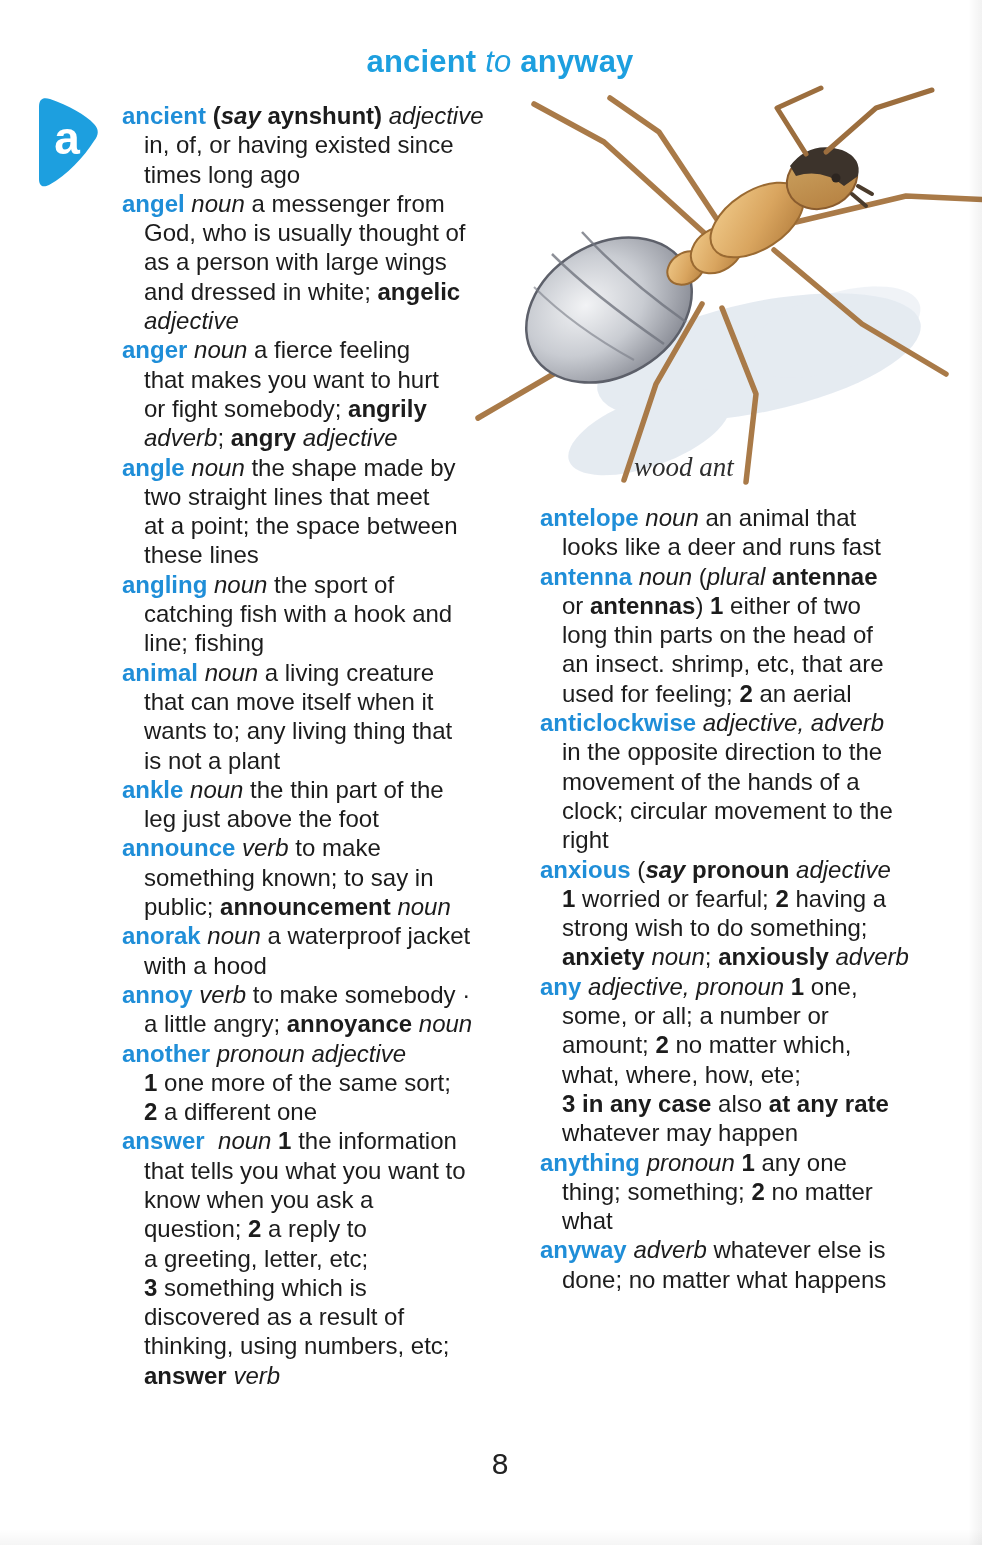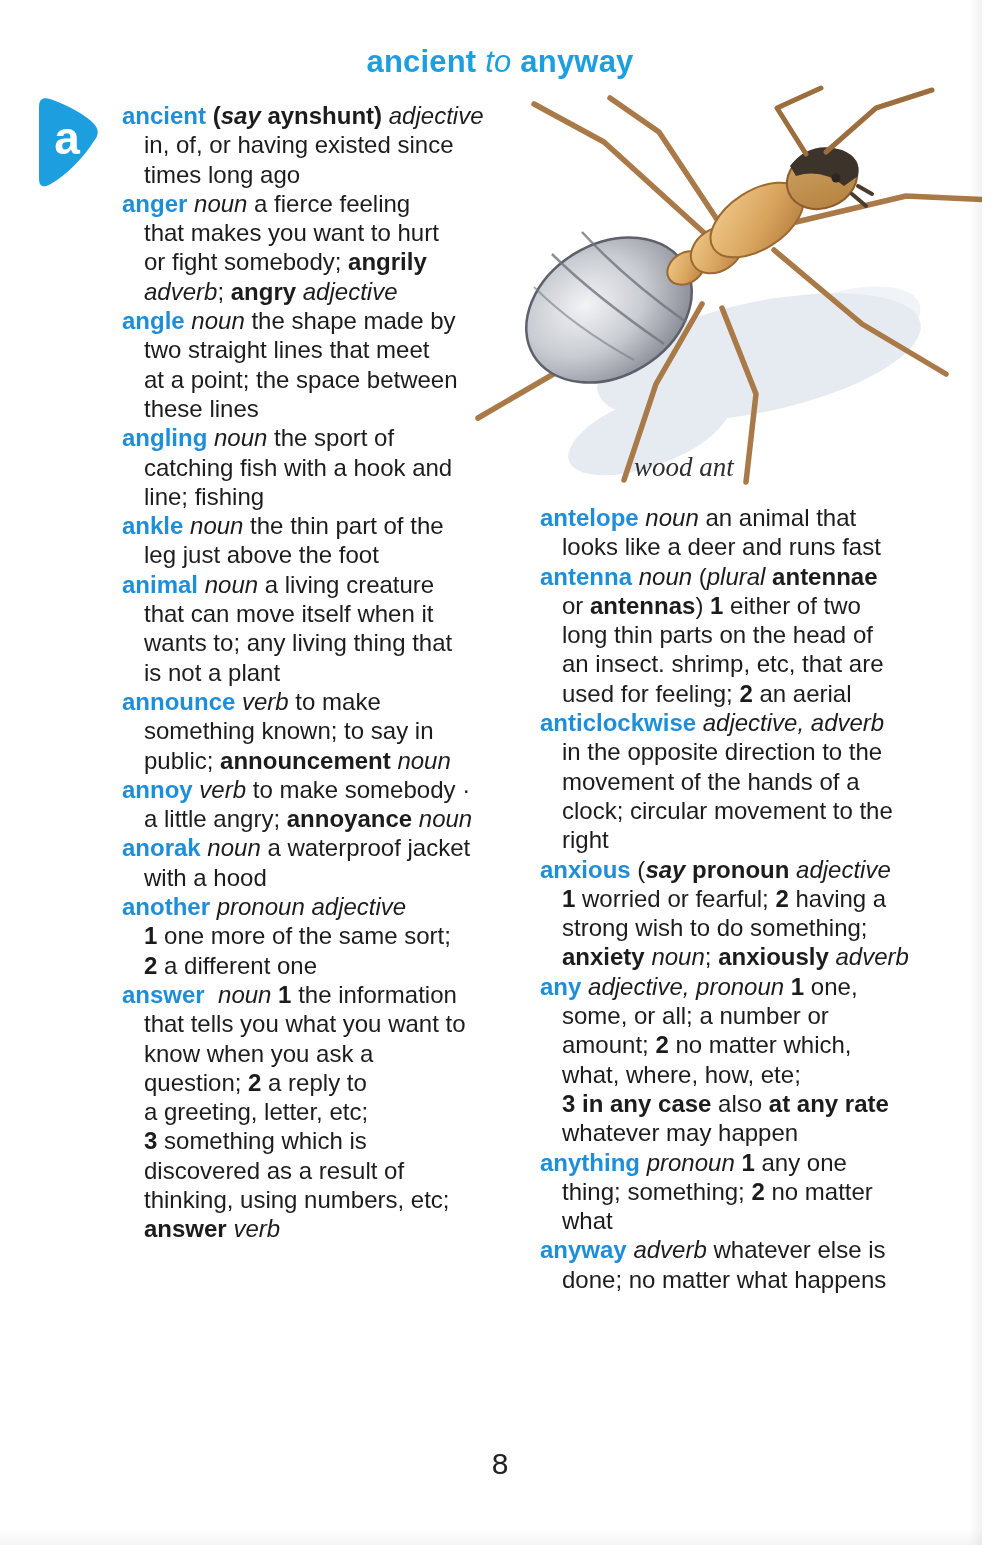--- a/index.html
+++ b/index.html
@@ -131,44 +131,49 @@
         <path d="M352,70 L402,26 L458,8"></path>
       </g>
     </svg>
     <figcaption>wood ant</figcaption>
   </figure>
 
   <div class="col col-left" id="col-left">
       <p class="entry"><span class="s-hw">ancient</span><span class="s-b"> (</span><span class="s-bi">say</span><span class="s-b"> aynshunt)</span><span class="s-i"> adjective</span><span class="s-n">
 in, of, or having existed since
 times long ago</span></p>
+      <p class="entry"><span class="s-hw">angel</span><span class="s-i"> noun</span><span class="s-n"> a messenger from
+God, who is usually thought of
+as a person with large wings
+and dressed in white; </span><span class="s-b">angelic</span><span class="s-i">
+adjective</span></p>
       <p class="entry"><span class="s-hw">anger</span><span class="s-i"> noun</span><span class="s-n"> a fierce feeling
 that makes you want to hurt
 or fight somebody; </span><span class="s-b">angrily</span><span class="s-i">
 adverb</span><span class="s-n">; </span><span class="s-b">angry</span><span class="s-i"> adjective</span></p>
       <p class="entry"><span class="s-hw">angle</span><span class="s-i"> noun</span><span class="s-n"> the shape made by
 two straight lines that meet
 at a point; the space between
 these lines</span></p>
       <p class="entry"><span class="s-hw">angling</span><span class="s-i"> noun</span><span class="s-n"> the sport of
 catching fish with a hook and
 line; fishing</span></p>
-      <p class="entry"><span class="s-hw">ankle</span><span class="s-i"> noun</span><span class="s-n"> the thin part of the
-leg just above the foot</span></p>
       <p class="entry"><span class="s-hw">animal</span><span class="s-i"> noun</span><span class="s-n"> a living creature
 that can move itself when it
 wants to; any living thing that
 is not a plant</span></p>
+      <p class="entry"><span class="s-hw">ankle</span><span class="s-i"> noun</span><span class="s-n"> the thin part of the
+leg just above the foot</span></p>
       <p class="entry"><span class="s-hw">announce</span><span class="s-i"> verb</span><span class="s-n"> to make
 something known; to say in
 public; </span><span class="s-b">announcement</span><span class="s-i"> noun</span></p>
+      <p class="entry"><span class="s-hw">anorak</span><span class="s-i"> noun</span><span class="s-n"> a waterproof jacket
+with a hood</span></p>
       <p class="entry"><span class="s-hw">annoy</span><span class="s-i"> verb</span><span class="s-n"> to make somebody ·
 a little angry; </span><span class="s-b">annoyance</span><span class="s-i"> noun</span></p>
-      <p class="entry"><span class="s-hw">anorak</span><span class="s-i"> noun</span><span class="s-n"> a waterproof jacket
-with a hood</span></p>
       <p class="entry"><span class="s-hw">another</span><span class="s-i"> pronoun adjective</span><span class="s-b">
 1</span><span class="s-n"> one more of the same sort;
 </span><span class="s-b">2</span><span class="s-n"> a different one</span></p>
       <p class="entry"><span class="s-hw">answer</span><span class="s-n">  </span><span class="s-i">noun</span><span class="s-b"> 1</span><span class="s-n"> the information
 that tells you what you want to
 know when you ask a
 question; </span><span class="s-b">2</span><span class="s-n"> a reply to
 a greeting, letter, etc;
 </span><span class="s-b">3</span><span class="s-n"> something which is
 discovered as a result of

